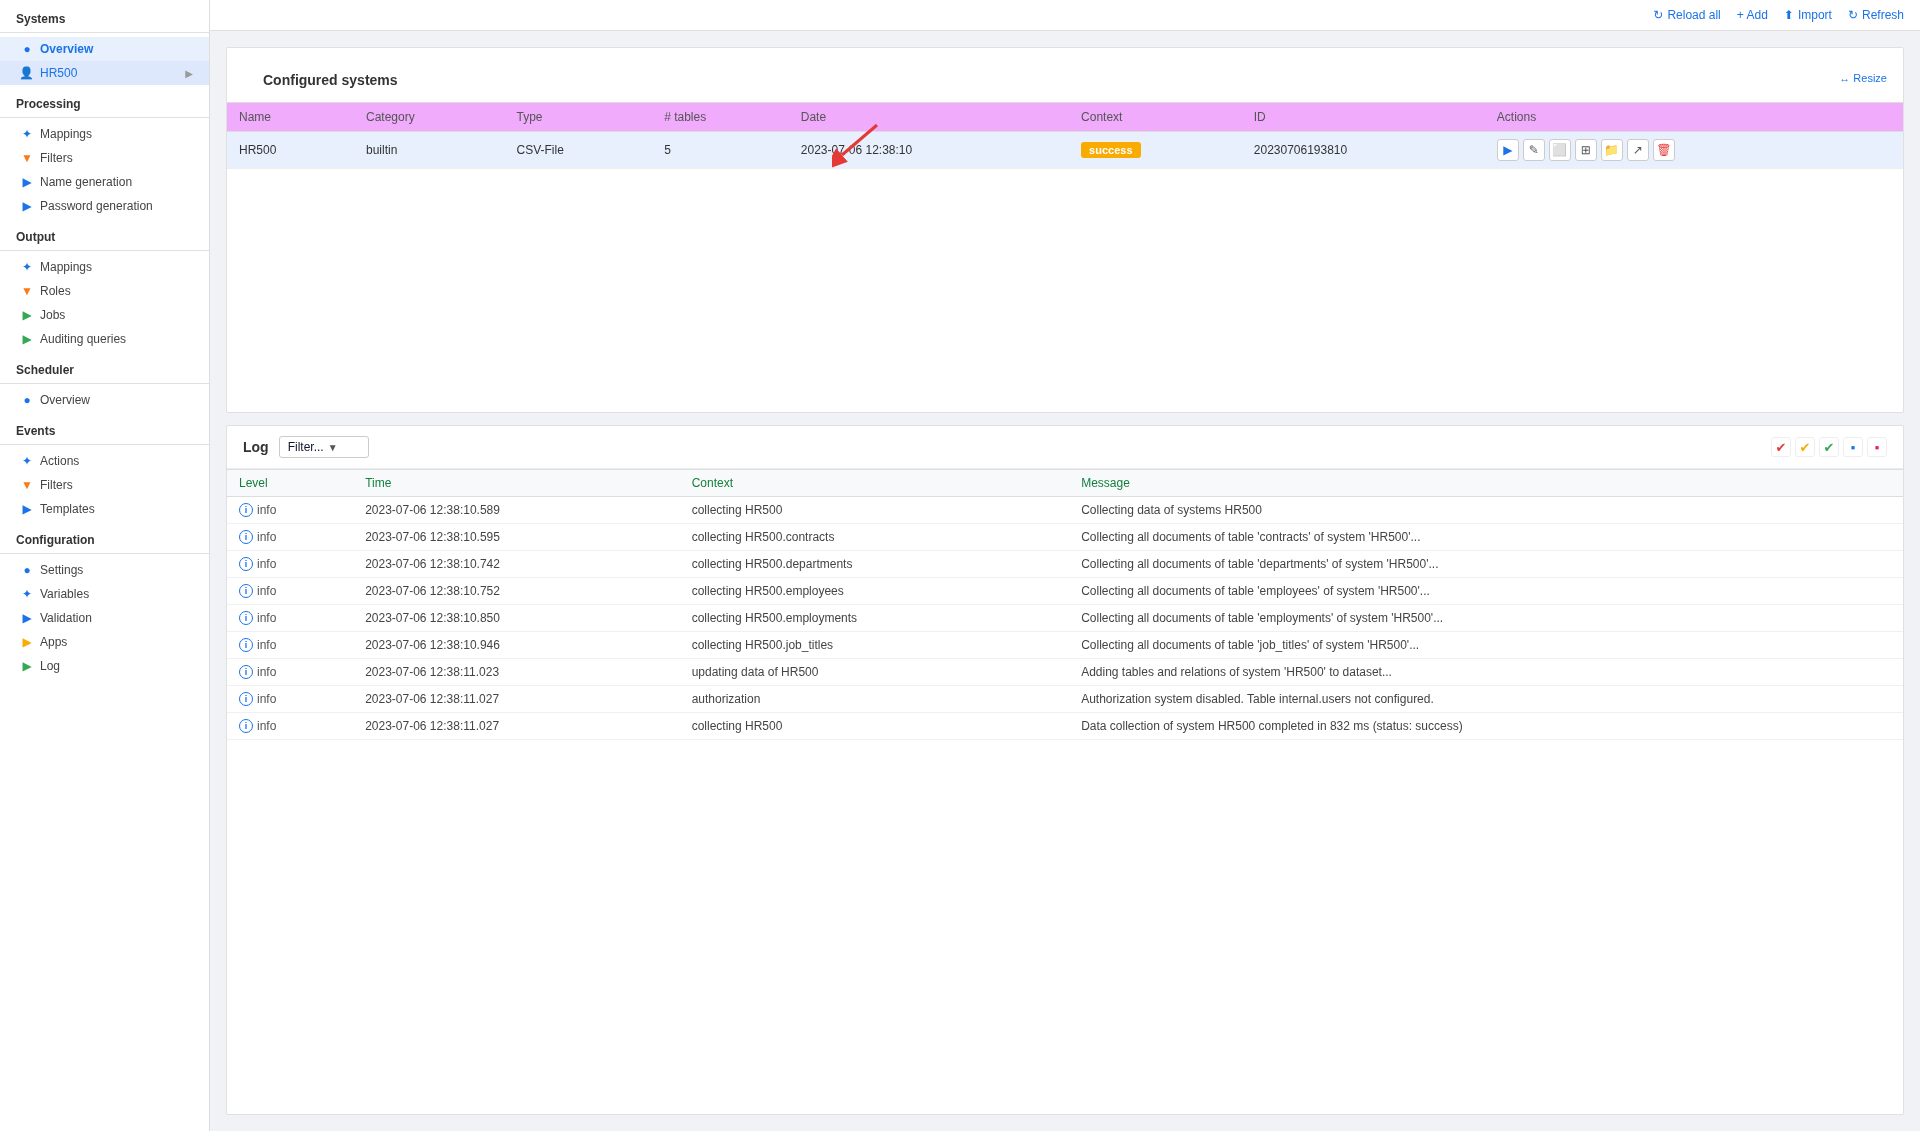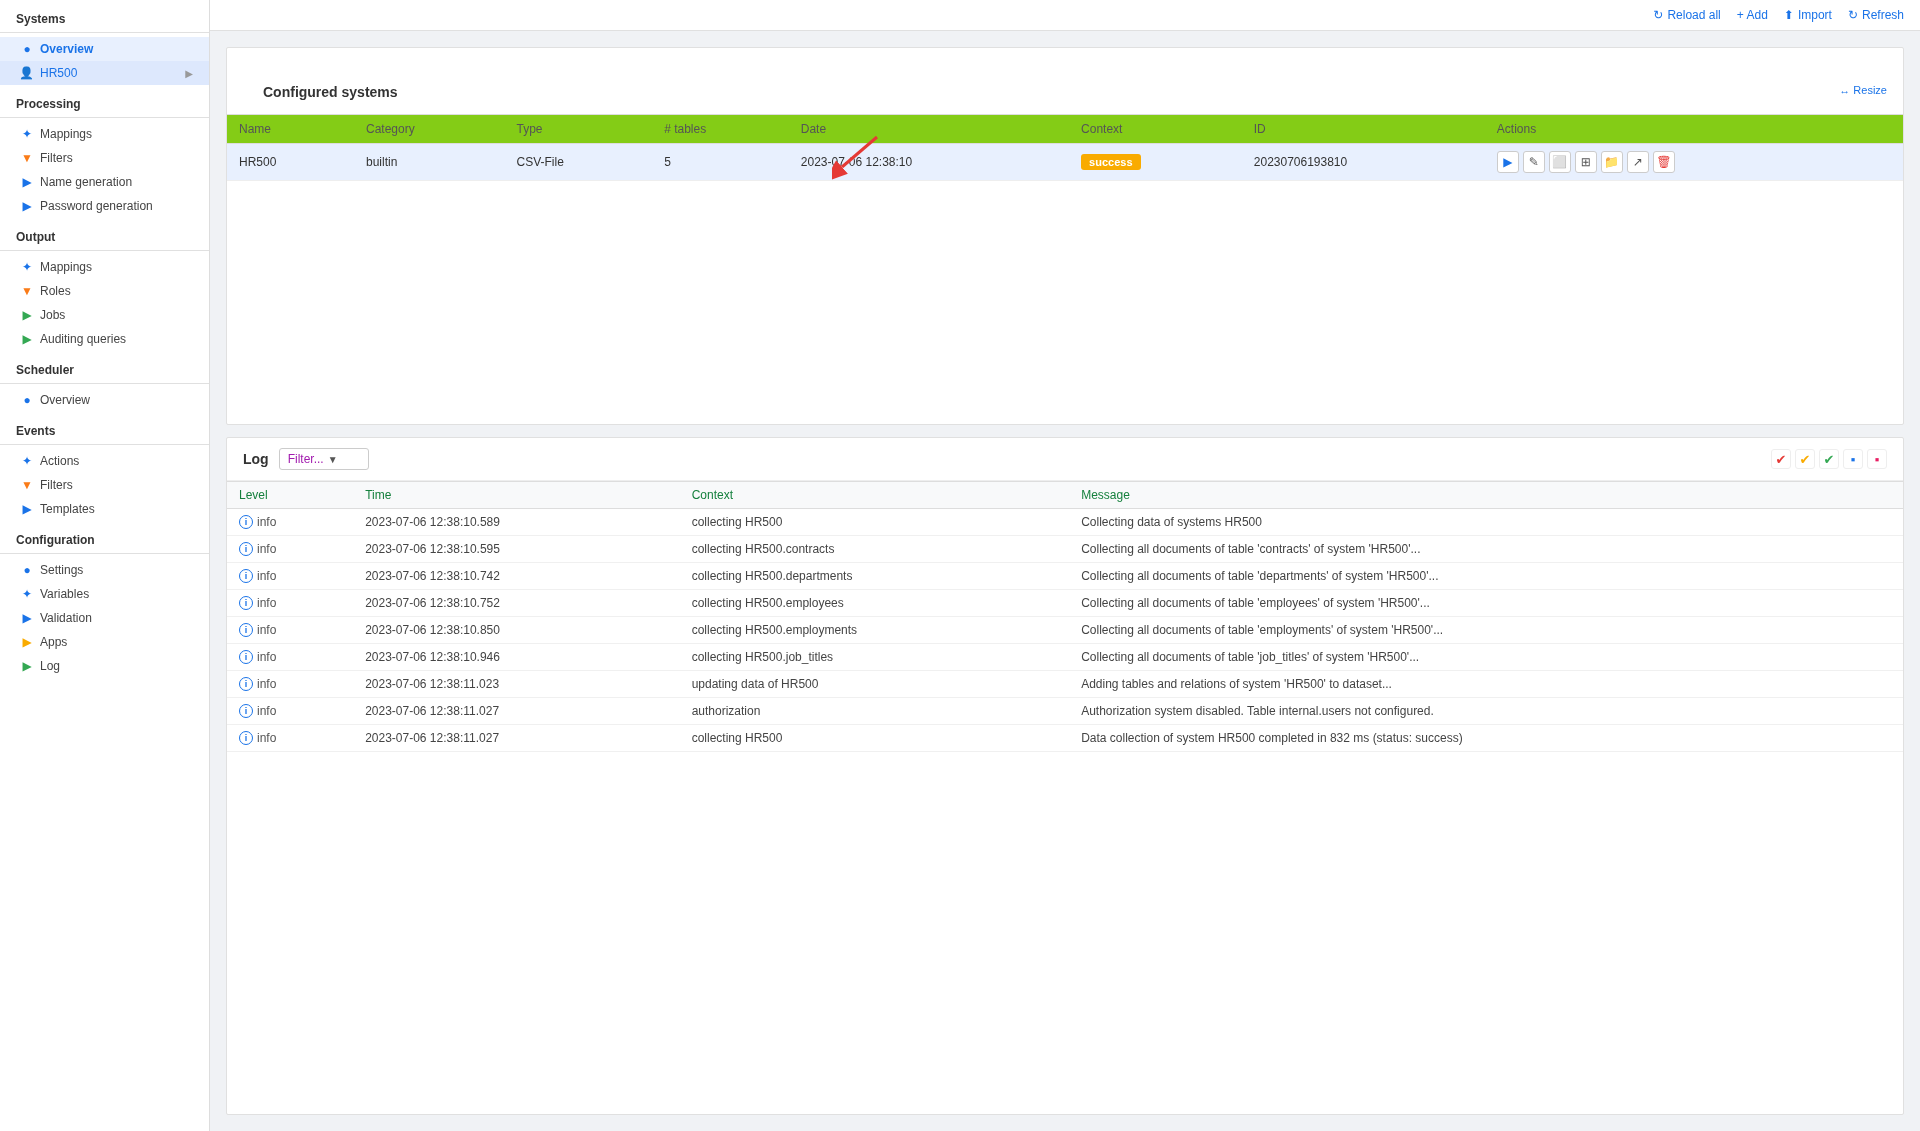--- a/index.html
+++ b/index.html
@@ -84,21 +84,21 @@
       cursor: pointer;
     }
 
     
     .data-table {
       width: 100%;
       border-collapse: collapse;
       font-size: 12px;
     }
     .data-table th {
-      background: #84cc16;
+      background: #f0abfc;
       border-bottom: 1px solid #ddd;
       border-top: 1px solid #ddd;
       padding: 7px 12px;
       text-align: left;
       font-weight: normal;
       color: #555;
       white-space: nowrap;
     }
     .data-table td {
       padding: 7px 12px;
@@ -382,21 +382,21 @@
     </span>
     <span class="toolbar-btn">
       <span>↻</span>
       <span>Refresh</span>
     </span>
   </div>
 
   <div class="content-panels">
 
     <div class="systems-box">
-      <div style="display:flex; align-items:center; justify-content:space-between; padding: 22px 16px 4px 16px;">
+      <div style="display:flex; align-items:center; justify-content:space-between; padding: 10px 16px 4px 16px;">
         <div class="panel-title">Configured systems</div>
         <span class="toolbar-btn resize-btn">↔ Resize</span>
       </div>
       <div class="systems-table-wrapper" style="position:relative;">
         <table class="data-table">
           <thead>
             <tr>
               <th>Name</th>
               <th>Category</th>
               <th>Type</th>
@@ -441,21 +441,21 @@
             <line x1="45" y1="5" x2="10" y2="35" stroke="#e53935" stroke-width="3" marker-end="url(#arrowhead)"></line>
           </svg>
         </div>
       </div>
     </div>
 
     <div class="log-box">
       <div class="log-header">
         <span class="log-title">Log</span>
         <div class="log-filter">
-          <span style="color:#a21caf;">Filter...</span>
+          <span style="color:#0f172a;">Filter...</span>
           <span class="log-filter-arrow">▼</span>
         </div>
         <div class="log-filter-icons">
           <div class="log-filter-icon" style="color:#e53935; border:1px solid #eee;">✔</div>
           <div class="log-filter-icon" style="color:#f9ab00; border:1px solid #eee;">✔</div>
           <div class="log-filter-icon" style="color:#34a853; border:1px solid #eee;">✔</div>
           <div class="log-filter-icon" style="color:#1a73e8; border:1px solid #eee;">▪</div>
           <div class="log-filter-icon" style="color:#e91e63; border:1px solid #eee;">▪</div>
         </div>
       </div>

